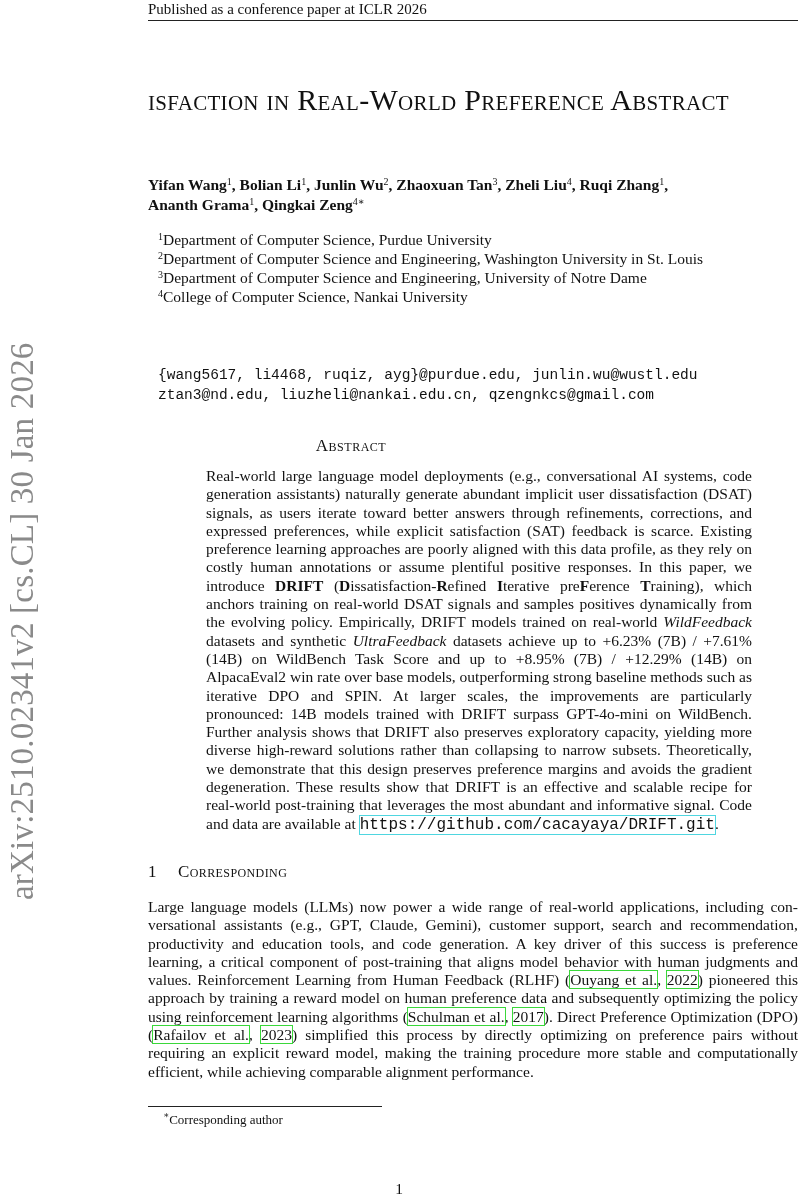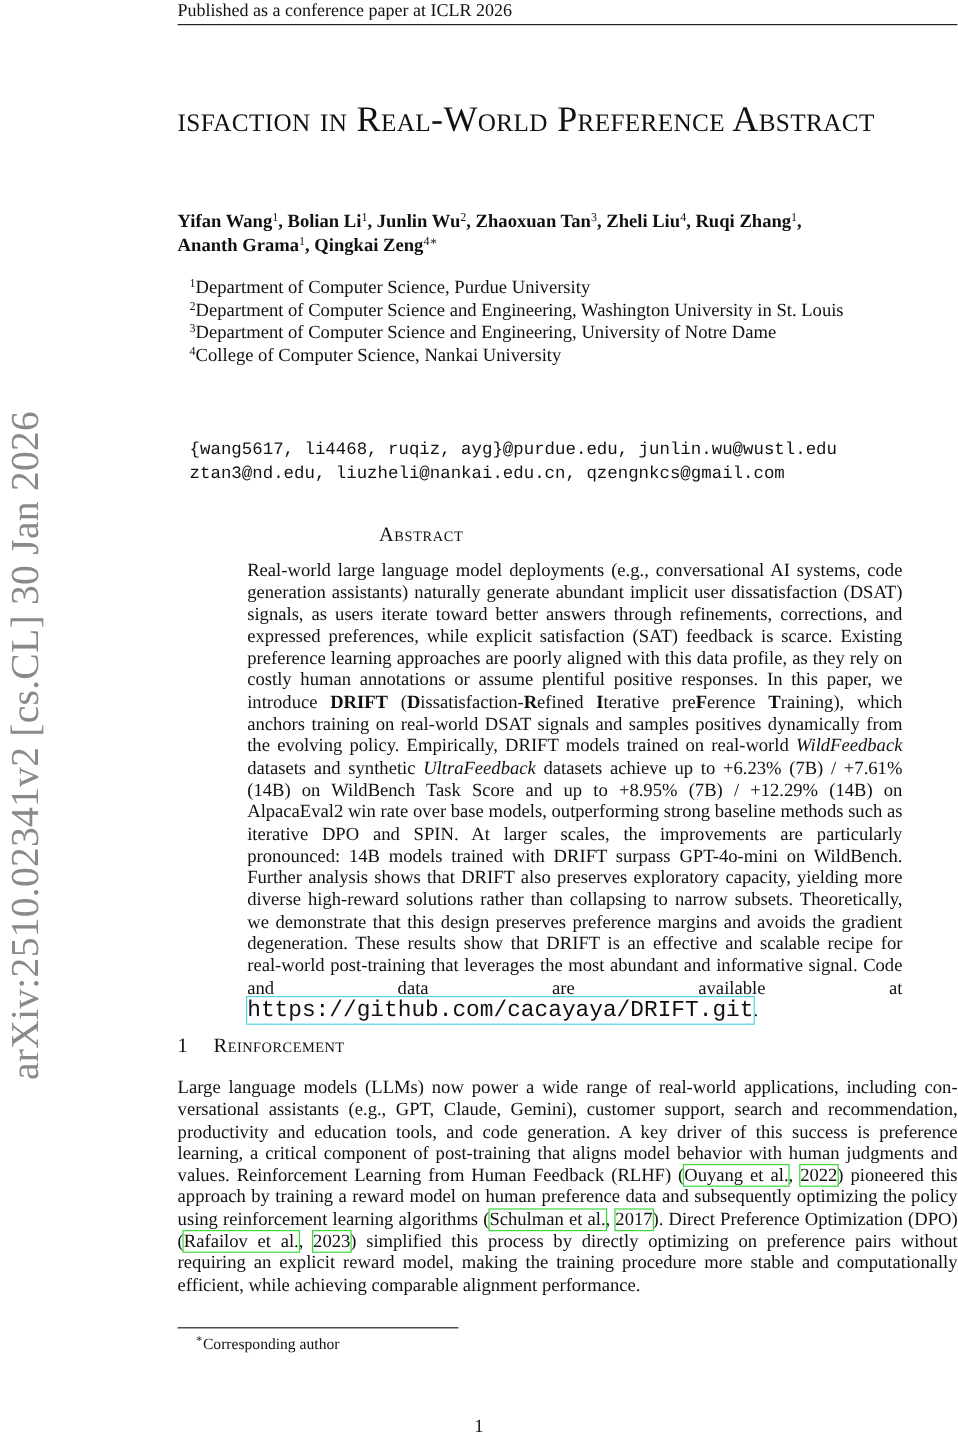--- a/index.html
+++ b/index.html
@@ -14,21 +14,21 @@
   .title .sc { font-variant:small-caps; }
   .authors { position:absolute; left:148px; top:175px; width:640px; font-weight:bold; font-size:15.5px; line-height:20px; }
   sup { font-size:10px; vertical-align:top; position:relative; top:-3px; font-weight:normal; }
   .affils { position:absolute; left:158px; top:230px; font-size:15.5px; line-height:19px; }
   .emails { position:absolute; left:158px; top:322px; font-family:"Liberation Mono","DejaVu Sans Mono",monospace;
             font-size:14.5px; line-height:20px;margin-top:43px; }
   .abstract-head { position:absolute; left:0; width:702px; top:436px; text-align:center; font-size:17px;
                    font-variant:small-caps; letter-spacing:0.5px; }
   .abstract { position:absolute; left:206px; width:546px; top:467px; font-size:15.5px; line-height:18.3px;
               text-align:justify; hyphens:manual; }
-  .url { font-family:"Liberation Mono","DejaVu Sans Mono",monospace; font-size:19px;
+  .url { font-family:"Liberation Mono","DejaVu Sans Mono",monospace; font-size:16px;
          outline:1.5px solid #4fd6e0; outline-offset:0px;margin-top:20px; }
   .section { position:absolute; left:148px; top:862px; font-size:17px; }
   .section .num { display:inline-block; width:30px; }
   .section .t { font-variant:small-caps; letter-spacing:0.4px; }
   .intro { position:absolute; left:148px; width:650px; top:898px; font-size:15.5px; line-height:18.3px; text-align:justify; }
   .intro p { margin:0 0 10px 0; }
   .cite { outline:1.5px solid #3ad83a; outline-offset:0px; }
   .fn-rule { position:absolute; left:148px; top:1106px; width:234px; height:1px; background:#222; }
   .footnote { position:absolute; left:163px; top:1112px; font-size:13px;text-align:center; }
   .footnote sup { font-size:9px; top:-2px; }
@@ -66,21 +66,21 @@
 
 <div class="emails">
   <div>{wang5617, li4468, ruqiz, ayg}@purdue.edu, junlin.wu@wustl.edu</div>
   <div>ztan3@nd.edu, liuzheli@nankai.edu.cn, qzengnkcs@gmail.com</div>
 </div>
 
 <div class="abstract-head">Abstract</div>
 
 <div class="abstract"><span>Real-world large language model deployments (e.g., conversational AI systems, code generation assistants) naturally generate abundant implicit user dissatisfac­tion (DSAT) signals, as users iterate toward better answers through refinements, corrections, and expressed preferences, while explicit satisfaction (SAT) feedback is scarce.  Existing preference learning approaches are poorly aligned with this data profile, as they rely on costly human annotations or assume plentiful positive responses.  In this paper, we introduce </span><b>DRIFT</b><span> (</span><b>D</b><span>issatisfaction-</span><b>R</b><span>efined </span><b>I</b><span>terative pre</span><b>F</b><span>erence </span><b>T</b><span>raining)</span><span>, which anchors training on real-world DSAT signals and samples positives dynamically from the evolving policy.  Empirically, DRIFT models trained on real-world </span><i>WildFeedback</i><span> datasets and synthetic </span><i>UltraFeedback</i><span> datasets achieve up to +6.23% (7B) / +7.61% (14B) on WildBench Task Score and up to +8.95% (7B) / +12.29% (14B) on AlpacaEval2 win rate over base models, outperforming strong baseline methods such as iterative DPO and SPIN. At larger scales, the improvements are particularly pronounced:  14B models trained with DRIFT surpass GPT-4o-mini on WildBench. Further analysis shows that DRIFT also preserves exploratory capacity, yielding more diverse high-reward solutions rather than collapsing to narrow subsets.  Theoretically, we demonstrate that this design preserves preference margins and avoids the gradient degeneration. These results show that DRIFT is an effective and scalable recipe for real-world post-training that leverages the most abundant and informative signal. Code and data are available at </span><a class="url">https://github.com/cacayaya/DRIFT.git</a><span>.</span></div>
 
-<div class="section"><span class="num">1</span><span class="t">Reinforcement</span></div>
+<div class="section"><span class="num">1</span><span class="t">Corresponding</span></div>
 
 <div class="intro">
   <p><span>Large language models (LLMs) now power a wide range of real-world applications, including con­versational assistants (e.g., GPT, Claude, Gemini), customer support, search and recommendation, productivity and education tools, and code generation.  A key driver of this success is preference learning, a critical component of post-training that aligns model behavior with human judgments and values.  Reinforcement Learning from Human Feedback (RLHF) (</span><a class="cite">Ouyang et al.</a>, <a class="cite">2022</a><span>) pioneered this approach by training a reward model on human preference data and subsequently optimizing the policy using reinforcement learning algorithms (</span><a class="cite">Schulman et al.</a>, <a class="cite">2017</a><span>). Direct Preference Opti­mization (DPO) (</span><a class="cite">Rafailov et al.</a>, <a class="cite">2023</a><span>) simplified this process by directly optimizing on preference pairs without requiring an explicit reward model, making the training procedure more stable and computationally efficient, while achieving comparable alignment performance.</span></p>
 </div>
 
 <div class="fn-rule"></div>
 <div class="footnote"><sup>∗</sup><span>Corresponding author</span></div>
 
 <div class="page-num">1</div>
 

